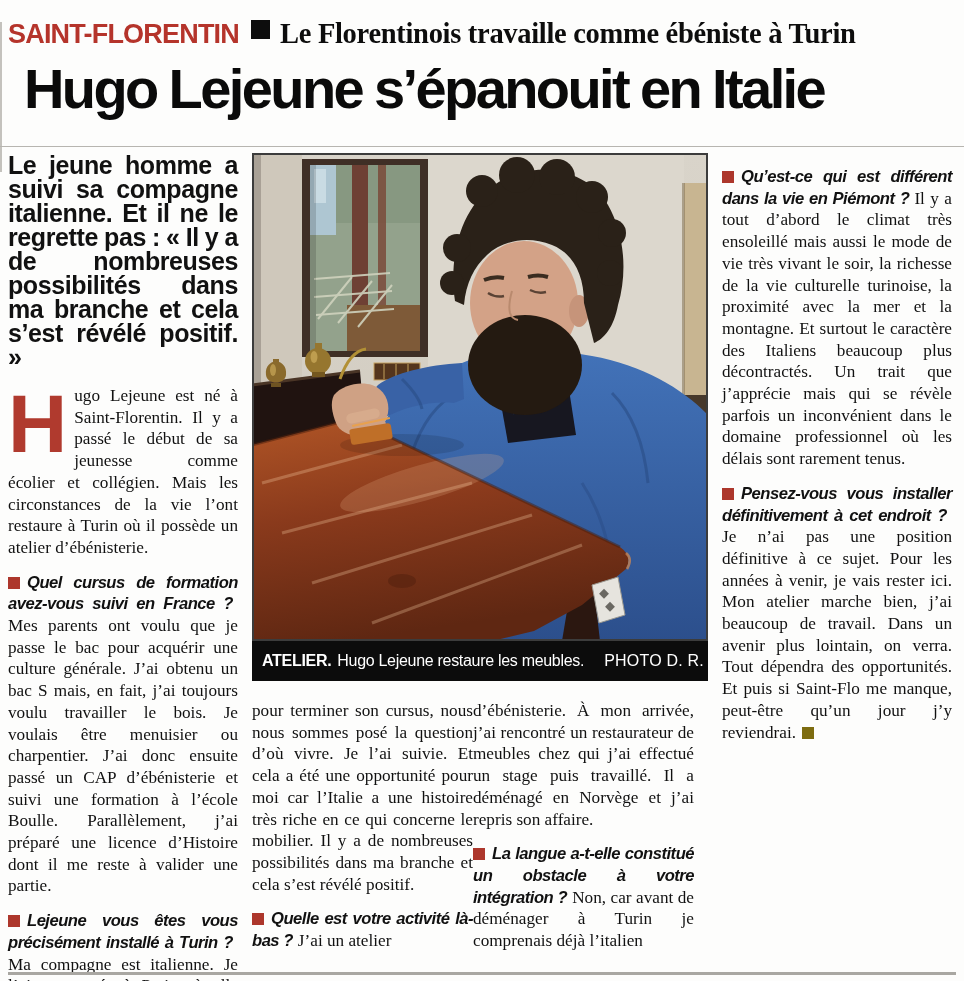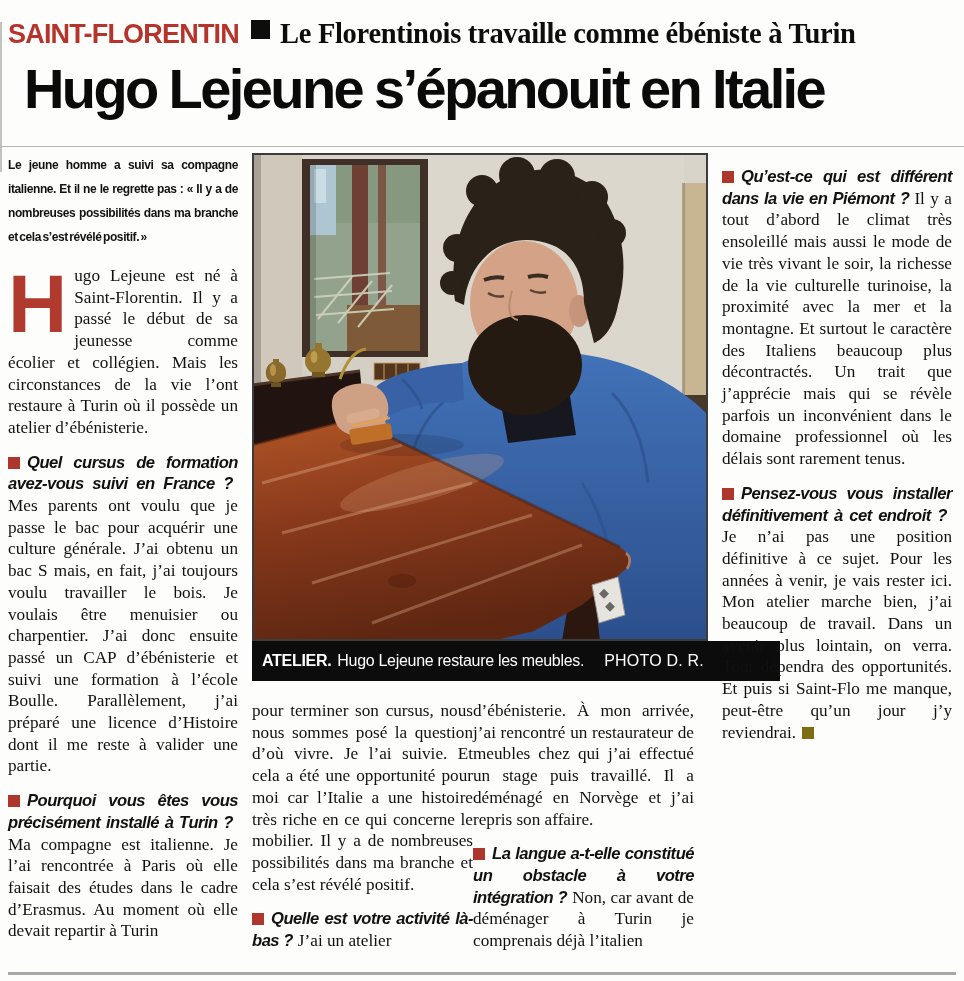--- a/index.html
+++ b/index.html
@@ -19,29 +19,29 @@
   .bottom-rule{position:absolute;top:972px;left:8px;width:948px;height:3px;background:#a9a7a2;}
 
   .content{position:absolute;top:153px;left:8px;width:948px;display:grid;
            grid-template-columns:230px 456px 230px;column-gap:14px;}
   .col{font-size:17.2px;line-height:21.7px;text-align:justify;}
   .col p{margin:0 0 9px;}
   .qa{margin-top:13px !important;}
   .q-bullet{display:inline-block;width:12px;height:12px;background:#ad372c;margin-right:7px;position:relative;top:1px;}
   .q{font-family:"Liberation Sans",sans-serif;font-weight:700;font-style:italic;
      font-size:16.6px;letter-spacing:-0.5px;margin-right:5px;}
-  .chapo{font-family:"Liberation Sans",sans-serif;font-weight:700;font-size:12px;
+  .chapo{font-family:"Liberation Sans",sans-serif;font-weight:700;font-size:25px;
          line-height:24px;letter-spacing:-0.4px;word-spacing:-1.5px;margin-bottom:16px !important;}
   .dropcap{float:left;font-family:"Liberation Sans",sans-serif;font-weight:700;
            font-size:82px;line-height:70px;color:#b03a2e;margin:4px 7px 0 0;}
   .end-square{display:inline-block;width:12px;height:12px;background:#7d6c10;margin-left:6px;position:relative;top:1px;}
 
   .photo-block{margin:0;width:456px;}
   .photo-svg{display:block;}
-  .caption-bar{width:528px;height:40px;background:#0c0c0c;color:#ffffff;display:flex;
+  .caption-bar{width:456px;height:40px;background:#0c0c0c;color:#ffffff;display:flex;
                align-items:center;box-sizing:border-box;padding:0 10px;white-space:nowrap;overflow:hidden;}
   .cap-label{font-family:"Liberation Sans",sans-serif;font-weight:700;font-size:16px;margin-right:6px;letter-spacing:-0.3px;}
   .cap-text{font-family:"Liberation Sans",sans-serif;font-size:16px;letter-spacing:-0.3px;margin-right:20px;}
   .cap-credit{font-family:"Liberation Sans",sans-serif;font-size:16px;letter-spacing:0.2px;}
   .mid-cols{display:grid;grid-template-columns:221px 221px;margin-top:19px;}
 </style>
 </head>
 <body>
 
 <div class="page">
@@ -54,21 +54,21 @@
     <h1 class="headline">Hugo Lejeune s’épanouit en Italie</h1>
   </header>
   <div class="header-rule"></div>
 
   <main class="content">
 
     <section class="col">
       <p class="chapo">Le jeune homme a suivi sa compagne italienne. Et il ne le regrette pas : « Il y a de nombreuses possibilités dans ma branche et cela s’est révélé positif. »</p>
       <p><span class="dropcap">H</span><span>ugo Lejeune est né à Saint-Florentin. Il y a passé le début de sa jeunesse comme écolier et collégien. Mais les circonstances de la vie l’ont restaure à Turin où il possède un atelier d’ébénisterie.</span></p>
       <p class="qa"><span class="q-bullet"></span><span class="q">Quel cursus de formation avez-vous suivi en France ?</span><span>Mes parents ont voulu que je passe le bac pour acquérir une culture générale. J’ai obtenu un bac S mais, en fait, j’ai toujours voulu travailler le bois. Je voulais être menuisier ou charpentier. J’ai donc ensuite passé un CAP d’ébénisterie et suivi une formation à l’école Boulle. Parallèlement, j’ai préparé une licence d’Histoire dont il me reste à valider une partie.</span></p>
-      <p class="qa"><span class="q-bullet"></span><span class="q">Pourquoi vous êtes vous précisément installé à Turin ?</span><span>Ma compagne est italienne. Je l’ai rencontrée à Paris où elle faisait des études dans le cadre d’Erasmus. Au moment où elle devait repartir à Turin</span></p>
+      <p class="qa"><span class="q-bullet"></span><span class="q">Lejeune vous êtes vous précisément installé à Turin ?</span><span>Ma compagne est italienne. Je l’ai rencontrée à Paris où elle faisait des études dans le cadre d’Erasmus. Au moment où elle devait repartir à Turin</span></p>
     </section>
 
     <section>
       <figure class="photo-block">
         <svg class="photo-svg" width="456" height="488" viewBox="0 0 456 488" role="img">
           <defs>
             <linearGradient id="wallGrad" x1="0" y1="0" x2="0" y2="1">
               <stop offset="0" stop-color="#d9d4ca"></stop>
                 <stop offset="1" stop-color="#cfc9bd"></stop>
             </linearGradient>

